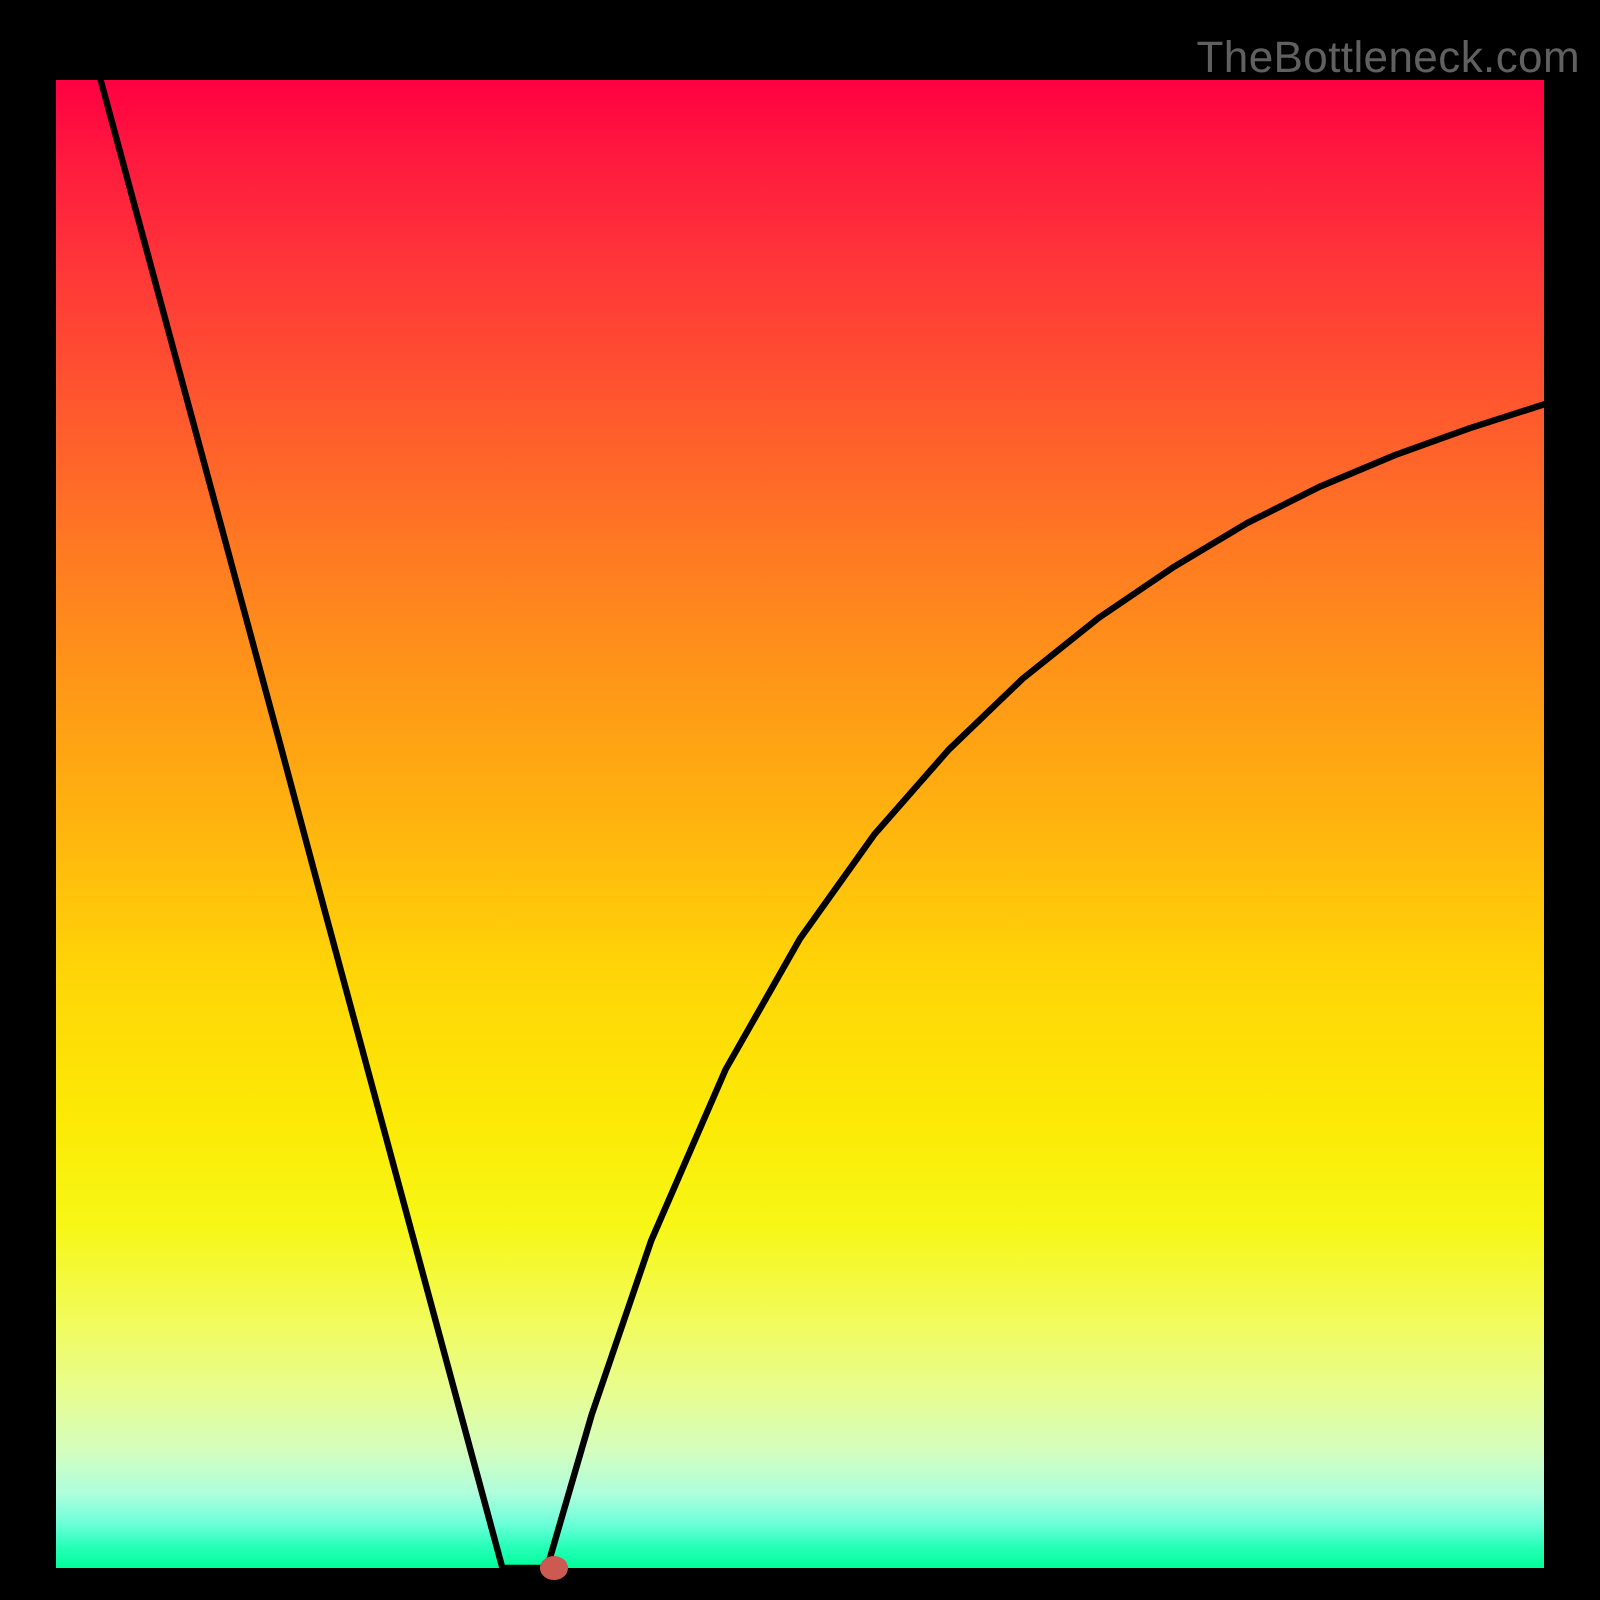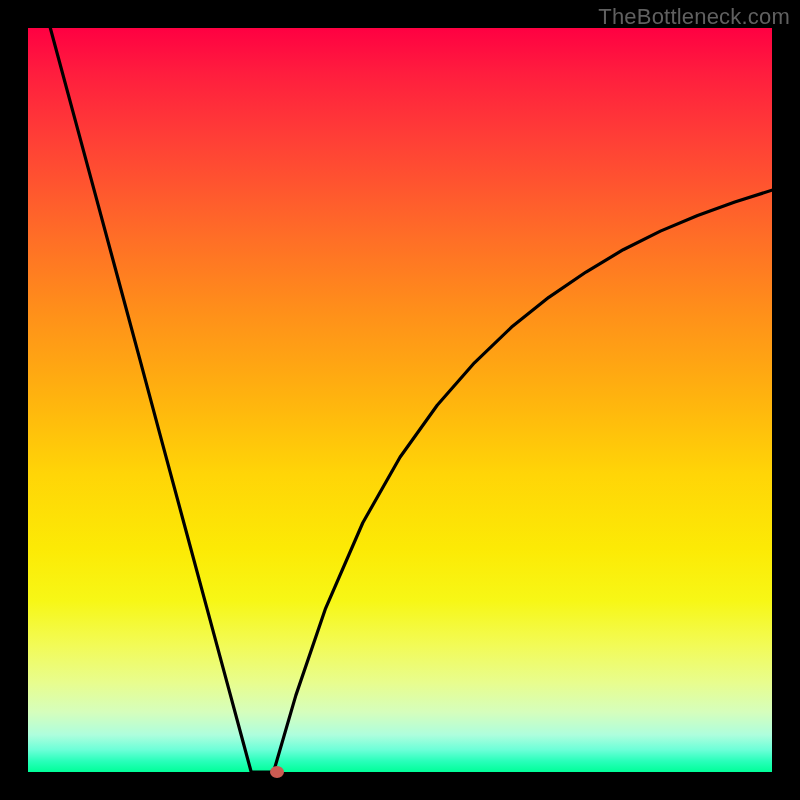--- a/index.html
+++ b/index.html
@@ -9,20 +9,21 @@
     height: 800px;
     background: #000000;
     font-family: Arial, Helvetica, sans-serif;
     overflow: hidden;
   }
   .frame {
     position: relative;
     width: 800px;
     height: 604px;
     box-sizing: border-box;
+    margin-top: 12px;
   }
   .watermark {
     position: absolute;
     top: 4px;
     right: 10px;
     font-size: 22px;
     color: #606060;
     font-weight: 400;
     letter-spacing: 0.2px;
     z-index: 40;

